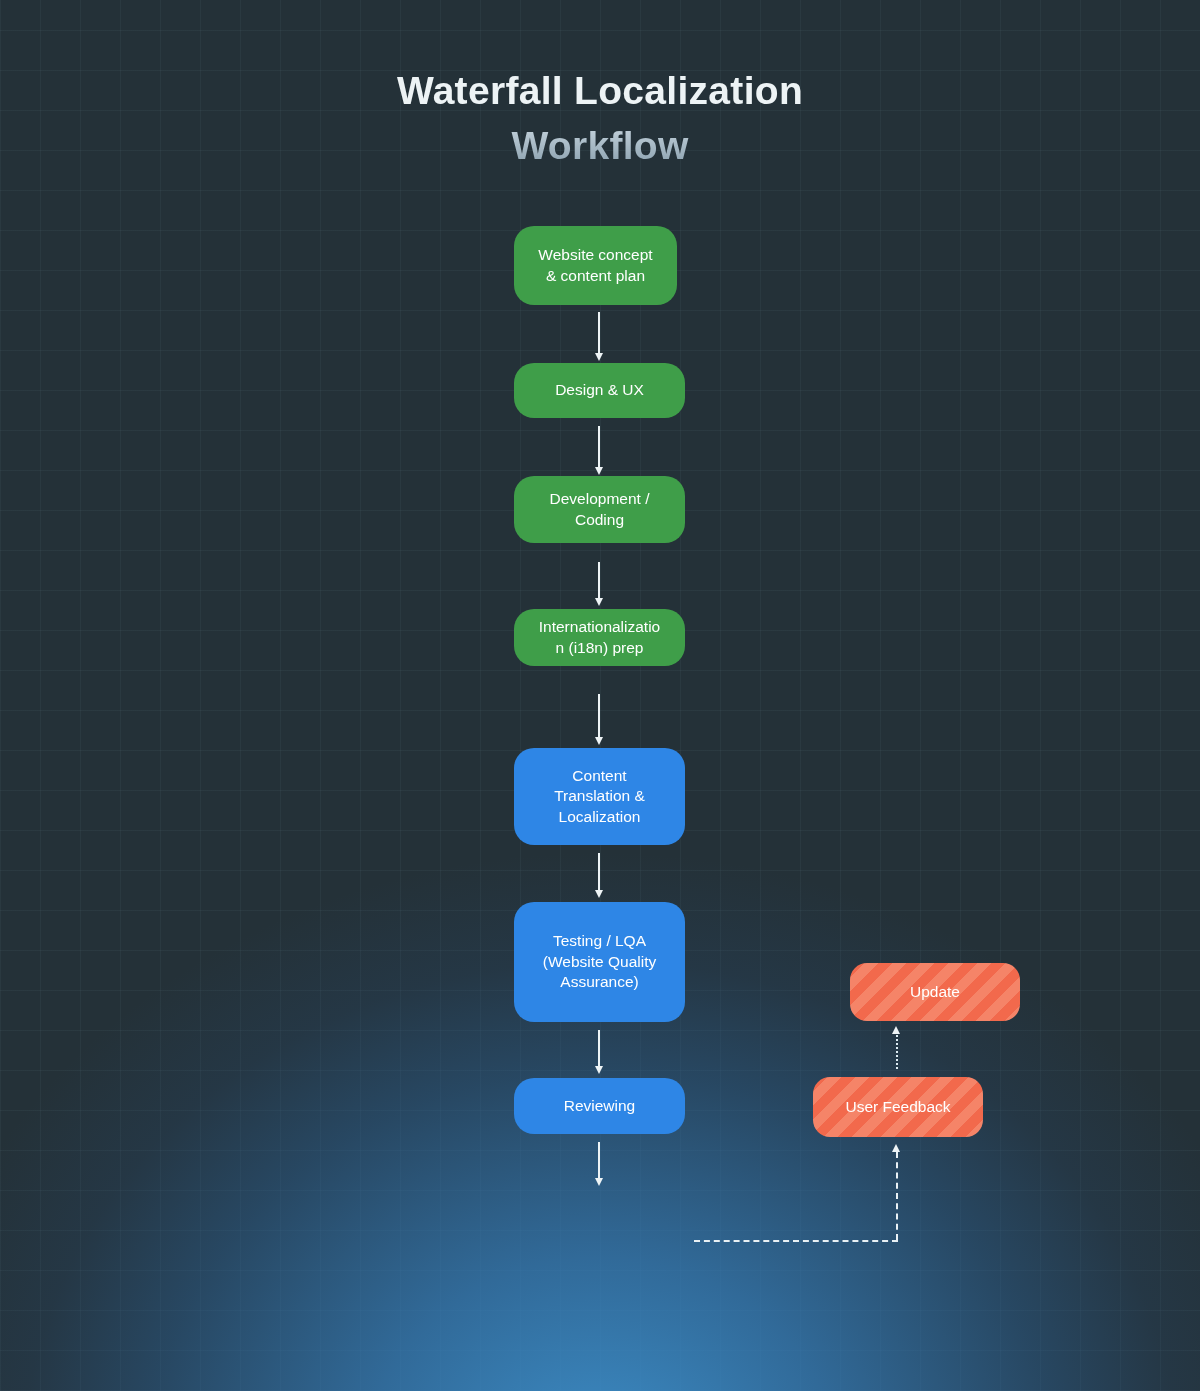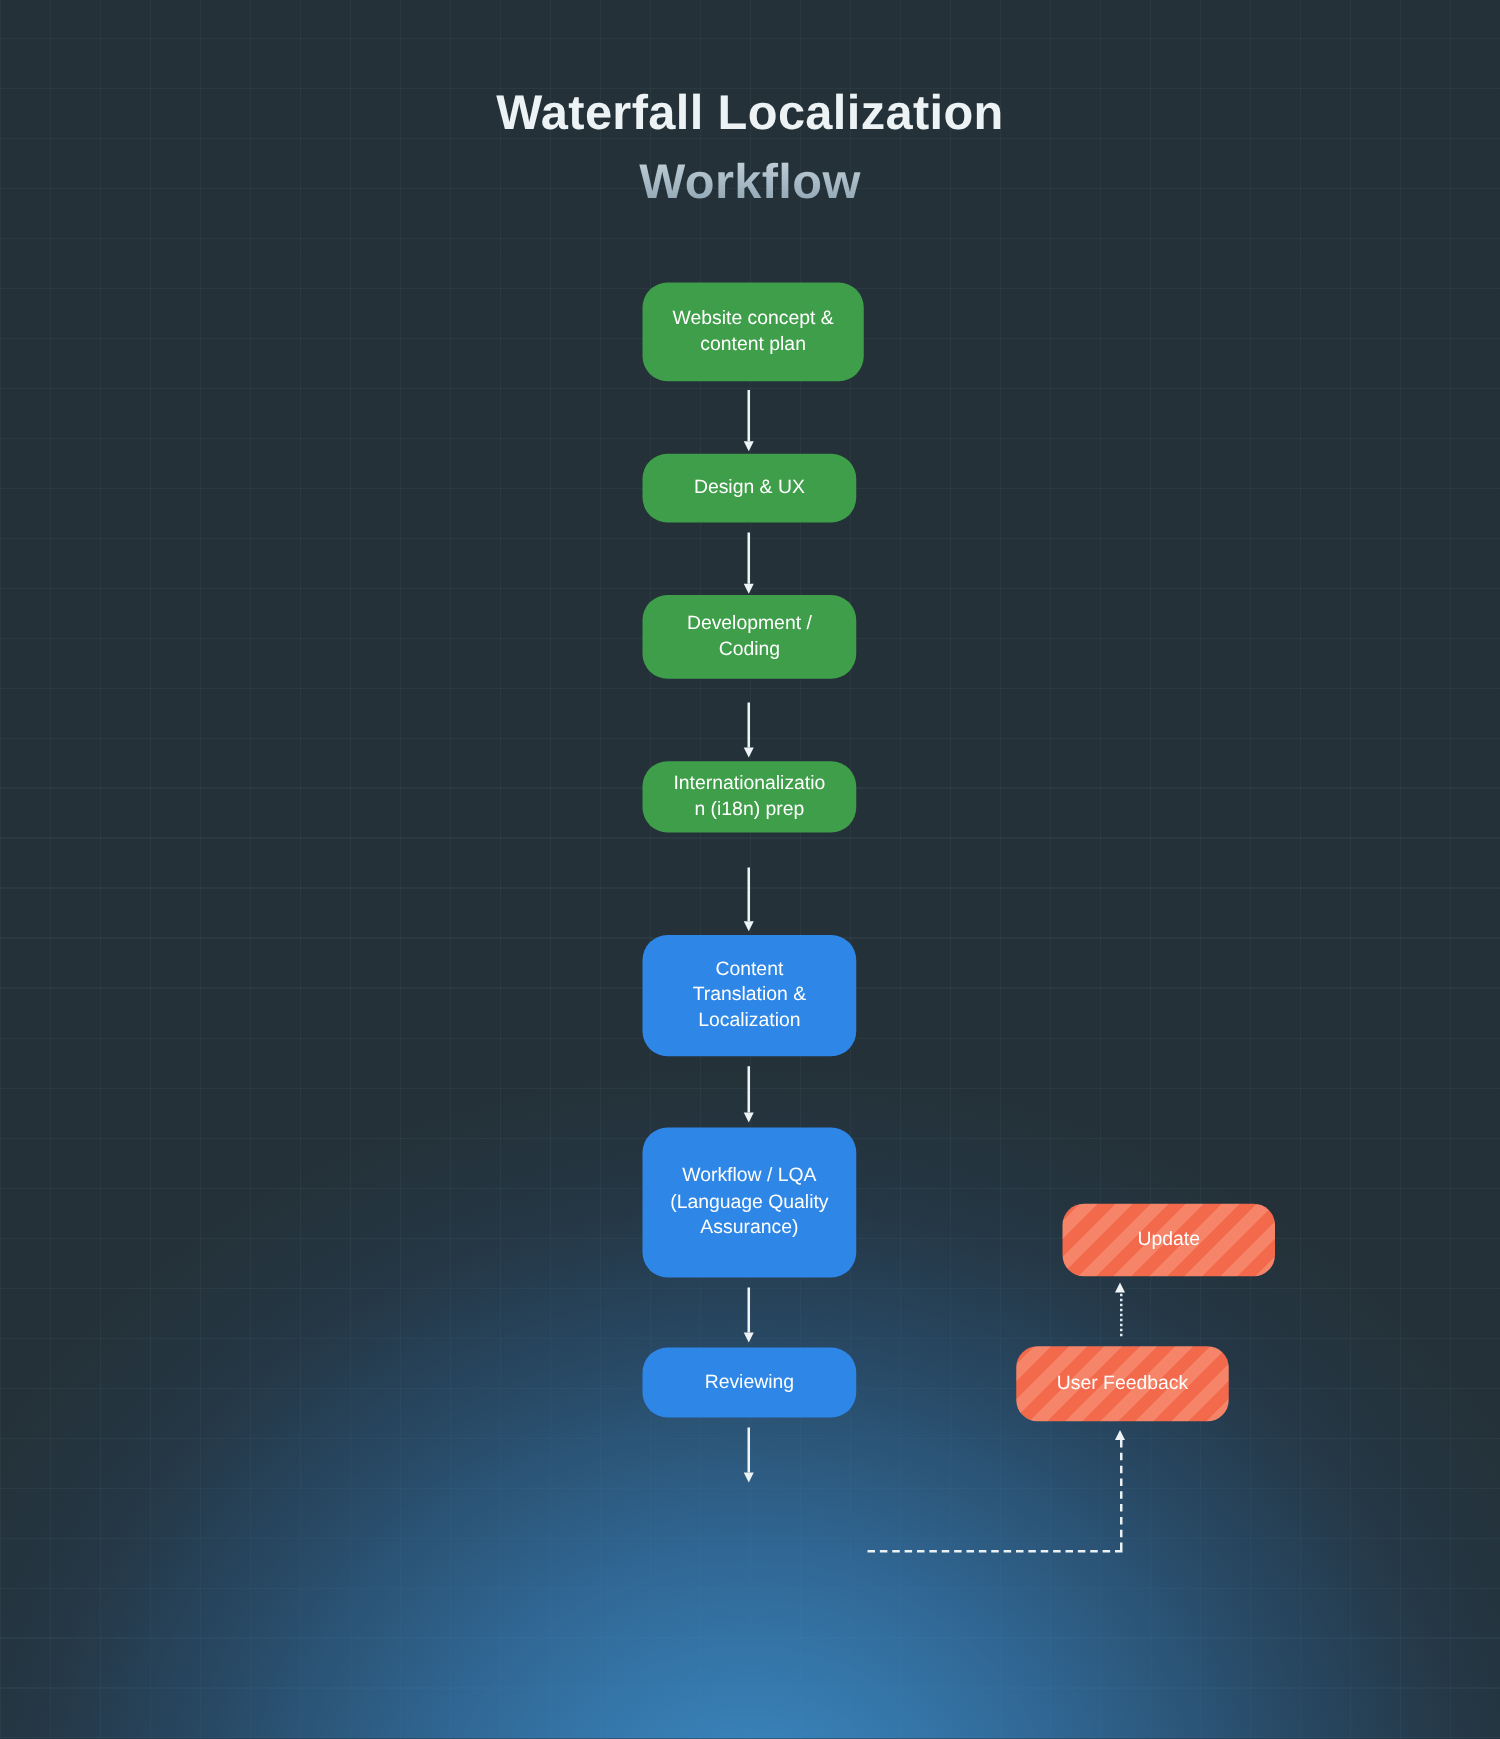--- a/index.html
+++ b/index.html
@@ -67,21 +67,21 @@
     word-break: break-word;
   }
   .green  { background: #3f9e49; }
   .blue   { background: #2e86e6; }
   .orange {
     background: repeating-linear-gradient(135deg, #f2694c 0 10px, #f58468 10px 20px);
     border-radius: 17px;
   }
 
   
-  .n1 { left: 514px; top: 226px;  width: 177px; height: 79px;  }
+  .n1 { left: 514px; top: 226px;  width: 163px; height: 79px;  }
   .n2 { left: 514px; top: 363px;  width: 171px; height: 55px;  }
   .n3 { left: 514px; top: 476px;  width: 171px; height: 67px;  }
   .n4 { left: 514px; top: 609px;  width: 171px; height: 57px;  }
   .n5 { left: 514px; top: 748px;  width: 171px; height: 97px;  }
   .n6 { left: 514px; top: 902px;  width: 171px; height: 120px; }
   .n7 { left: 514px; top: 1078px; width: 171px; height: 56px;  }
   .n8 { left: 514px; top: 1190px; width: 171px; height: 102px; }
   
   .s1 { left: 813px; top: 963px;  width: 170px; height: 58px; margin-left: 37px;  }
   .s2 { left: 813px; top: 1077px; width: 170px; height: 60px;  }
@@ -167,21 +167,21 @@
     <span>Internationalization (i18n) prep</span>
   </div>
   <div class="varrow a4"></div>
 
   <div class="node blue n5">
     <span>Content Translation &amp; Localization</span>
   </div>
   <div class="varrow a5"></div>
 
   <div class="node blue n6">
-    <span>Workflow / LQA (Language Quality Assurance)</span>
+    <span>Testing / LQA (Website Quality Assurance)</span>
   </div>
   <div class="varrow a6"></div>
 
   <div class="node blue n7">
     <span>Reviewing</span>
   </div>
   <div class="varrow a7"></div>
 
 
   <div class="node orange s1">

